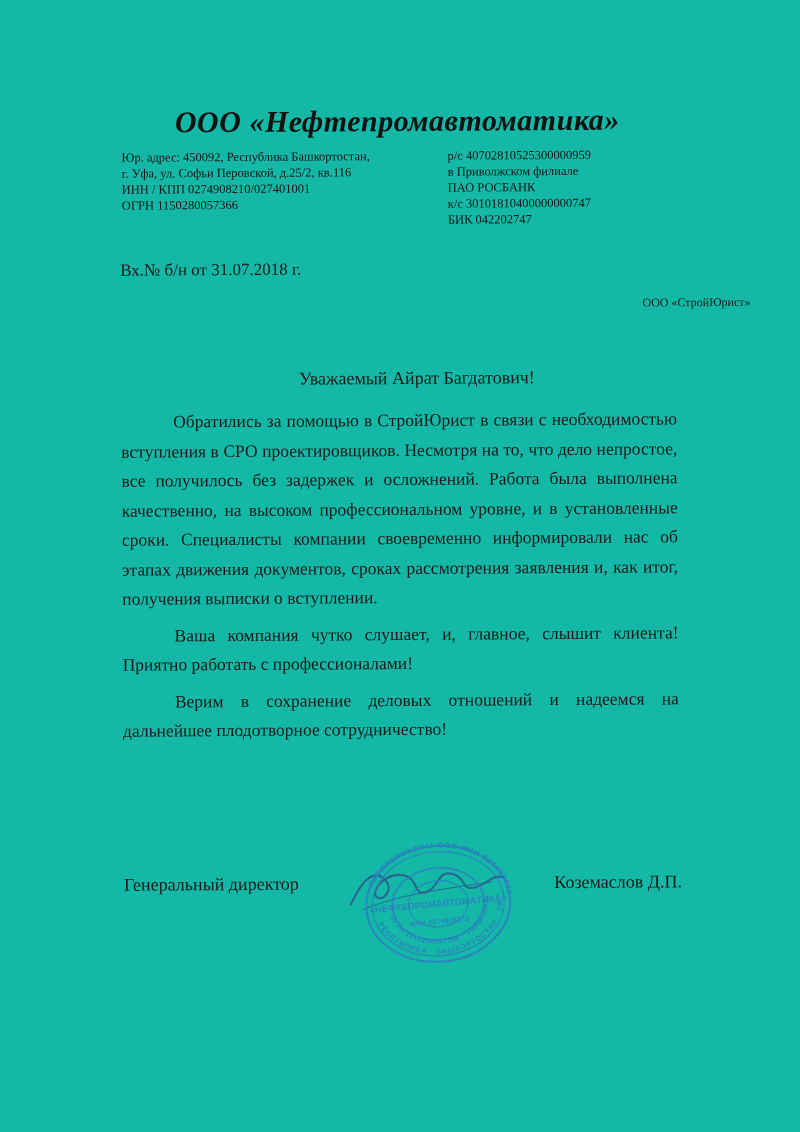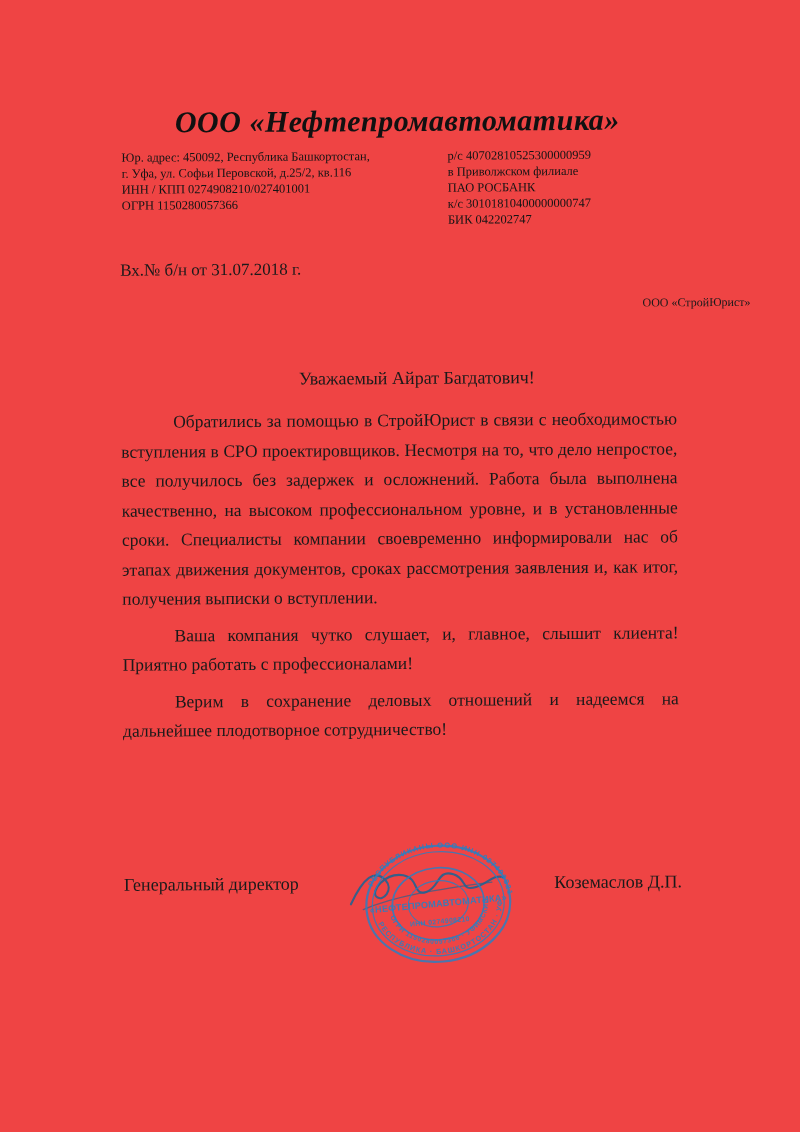--- a/index.html
+++ b/index.html
@@ -11,21 +11,21 @@
     width: 800px;
     height: 1132px;
     position: relative;
     font-family: "Liberation Serif", serif;
     color: #1a1a1a;
     overflow: hidden;
   }
   .page {
     position: absolute;
     inset: 0;
-    background: #ef4444;
+    background: #14b8a6;
   }
   
   .skew {
     position: absolute;
     left: 0;
     top: 0;
     width: 800px;
     height: 1132px;
     transform: rotate(-0.35deg);
     transform-origin: 400px 560px;

